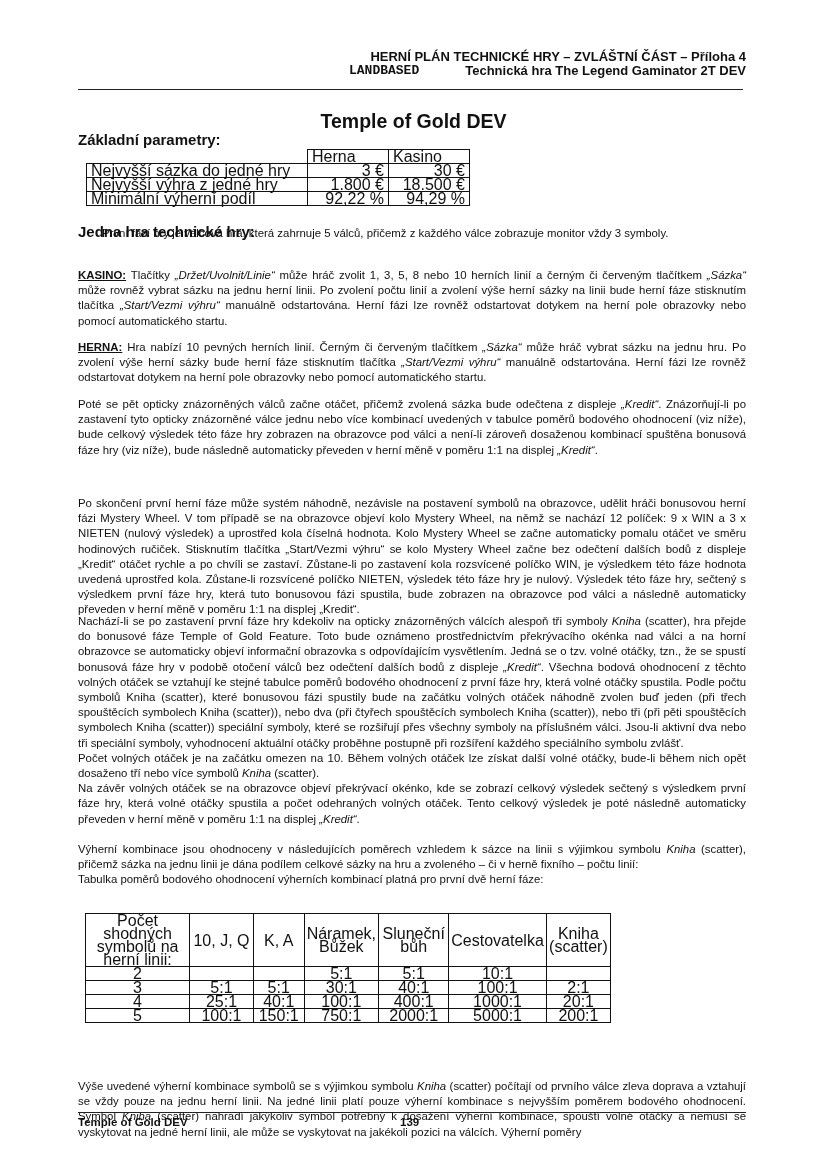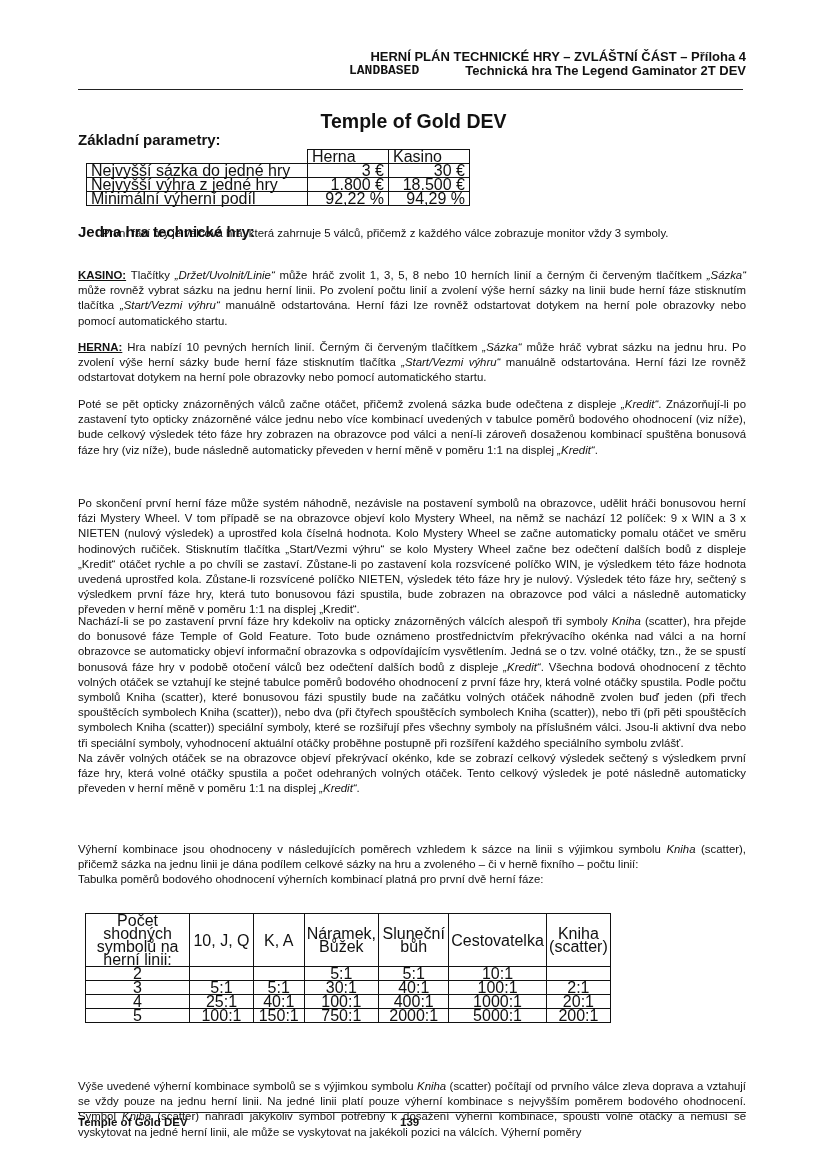--- a/index.html
+++ b/index.html
@@ -89,20 +89,21 @@
 <div class="txt" style="top:397px;">
   <p><span>Poté se pět opticky znázorněných válců začne otáčet, přičemž zvolená sázka bude odečtena z displeje </span><i>„Kredit“</i><span>. Znázorňují-li po zastavení tyto opticky znázorněné válce jednu nebo více kombinací uvedených v tabulce poměrů bodového ohodnocení (viz níže), bude celkový výsledek této fáze hry zobrazen na obrazovce pod válci a není-li zároveň dosaženou kombinací spuštěna bonusová fáze hry (viz níže), bude následně automaticky převeden v herní měně v poměru 1:1 na displej </span><i>„Kredit“</i><span>.</span></p>
 </div>
 
 <div class="txt" style="top:484px;margin-top:12px;">
   <p>Po skončení první herní fáze může systém náhodně, nezávisle na postavení symbolů na obrazovce, udělit hráči bonusovou herní fázi Mystery Wheel. V tom případě se na obrazovce objeví kolo Mystery Wheel, na němž se nachází 12 políček: 9 x WIN a 3 x NIETEN (nulový výsledek) a uprostřed kola číselná hodnota. Kolo Mystery Wheel se začne automaticky pomalu otáčet ve směru hodinových ručiček. Stisknutím tlačítka „Start/Vezmi výhru“ se kolo Mystery Wheel začne bez odečtení dalších bodů z displeje „Kredit“ otáčet rychle a po chvíli se zastaví. Zůstane-li po zastavení kola rozsvícené políčko WIN, je výsledkem této fáze hodnota uvedená uprostřed kola. Zůstane-li rozsvícené políčko NIETEN, výsledek této fáze hry je nulový. Výsledek této fáze hry, sečtený s výsledkem první fáze hry, která tuto bonusovou fázi spustila, bude zobrazen na obrazovce pod válci a následně automaticky převeden v herní měně v poměru 1:1 na displej „Kredit“.</p>
 </div>
 
 <div class="txt" style="top:614px;">
   <p><span>Nachází-li se po zastavení první fáze hry kdekoliv na opticky znázorněných válcích alespoň tři symboly </span><i>Kniha</i><span> (scatter), hra přejde do bonusové fáze Temple of Gold Feature. Toto bude oznámeno prostřednictvím překrývacího okénka nad válci a na horní obrazovce se automaticky objeví informační obrazovka s odpovídajícím vysvětlením. Jedná se o tzv. volné otáčky, tzn., že se spustí bonusová fáze hry v podobě otočení válců bez odečtení dalších bodů z displeje </span><i>„Kredit“</i><span>. Všechna bodová ohodnocení z těchto volných otáček se vztahují ke stejné tabulce poměrů bodového ohodnocení z první fáze hry, která volné otáčky spustila. Podle počtu symbolů Kniha (scatter), které bonusovou fázi spustily bude na začátku volných otáček náhodně zvolen buď jeden (při třech spouštěcích symbolech Kniha (scatter)), nebo dva (při čtyřech spouštěcích symbolech Kniha (scatter)), nebo tři (při pěti spouštěcích symbolech Kniha (scatter)) speciální symboly, které se rozšiřují přes všechny symboly na příslušném válci. Jsou-li aktivní dva nebo tři speciální symboly, vyhodnocení aktuální otáčky proběhne postupně při rozšíření každého speciálního symbolu zvlášť.</span></p>
+  <p><span>Počet volných otáček je na začátku omezen na 10. Během volných otáček lze získat další volné otáčky, bude-li během nich opět dosaženo tří nebo více symbolů </span><i>Kniha</i><span> (scatter).</span></p>
   <p><span>Na závěr volných otáček se na obrazovce objeví překrývací okénko, kde se zobrazí celkový výsledek sečtený s výsledkem první fáze hry, která volné otáčky spustila a počet odehraných volných otáček. Tento celkový výsledek je poté následně automaticky převeden v herní měně v poměru 1:1 na displej </span><i>„Kredit“</i><span>.</span></p>
 </div>
 
 <div class="txt" style="top:842px;">
   <p><span>Výherní kombinace jsou ohodnoceny v následujících poměrech vzhledem k sázce na linii s výjimkou symbolu </span><i>Kniha</i><span> (scatter), přičemž sázka na jednu linii je dána podílem celkové sázky na hru a zvoleného – či v herně fixního – počtu linií:</span></p>
   <p>Tabulka poměrů bodového ohodnocení výherních kombinací platná pro první dvě herní fáze:</p>
 </div>
 
 <table class="pay">
   <thead>

